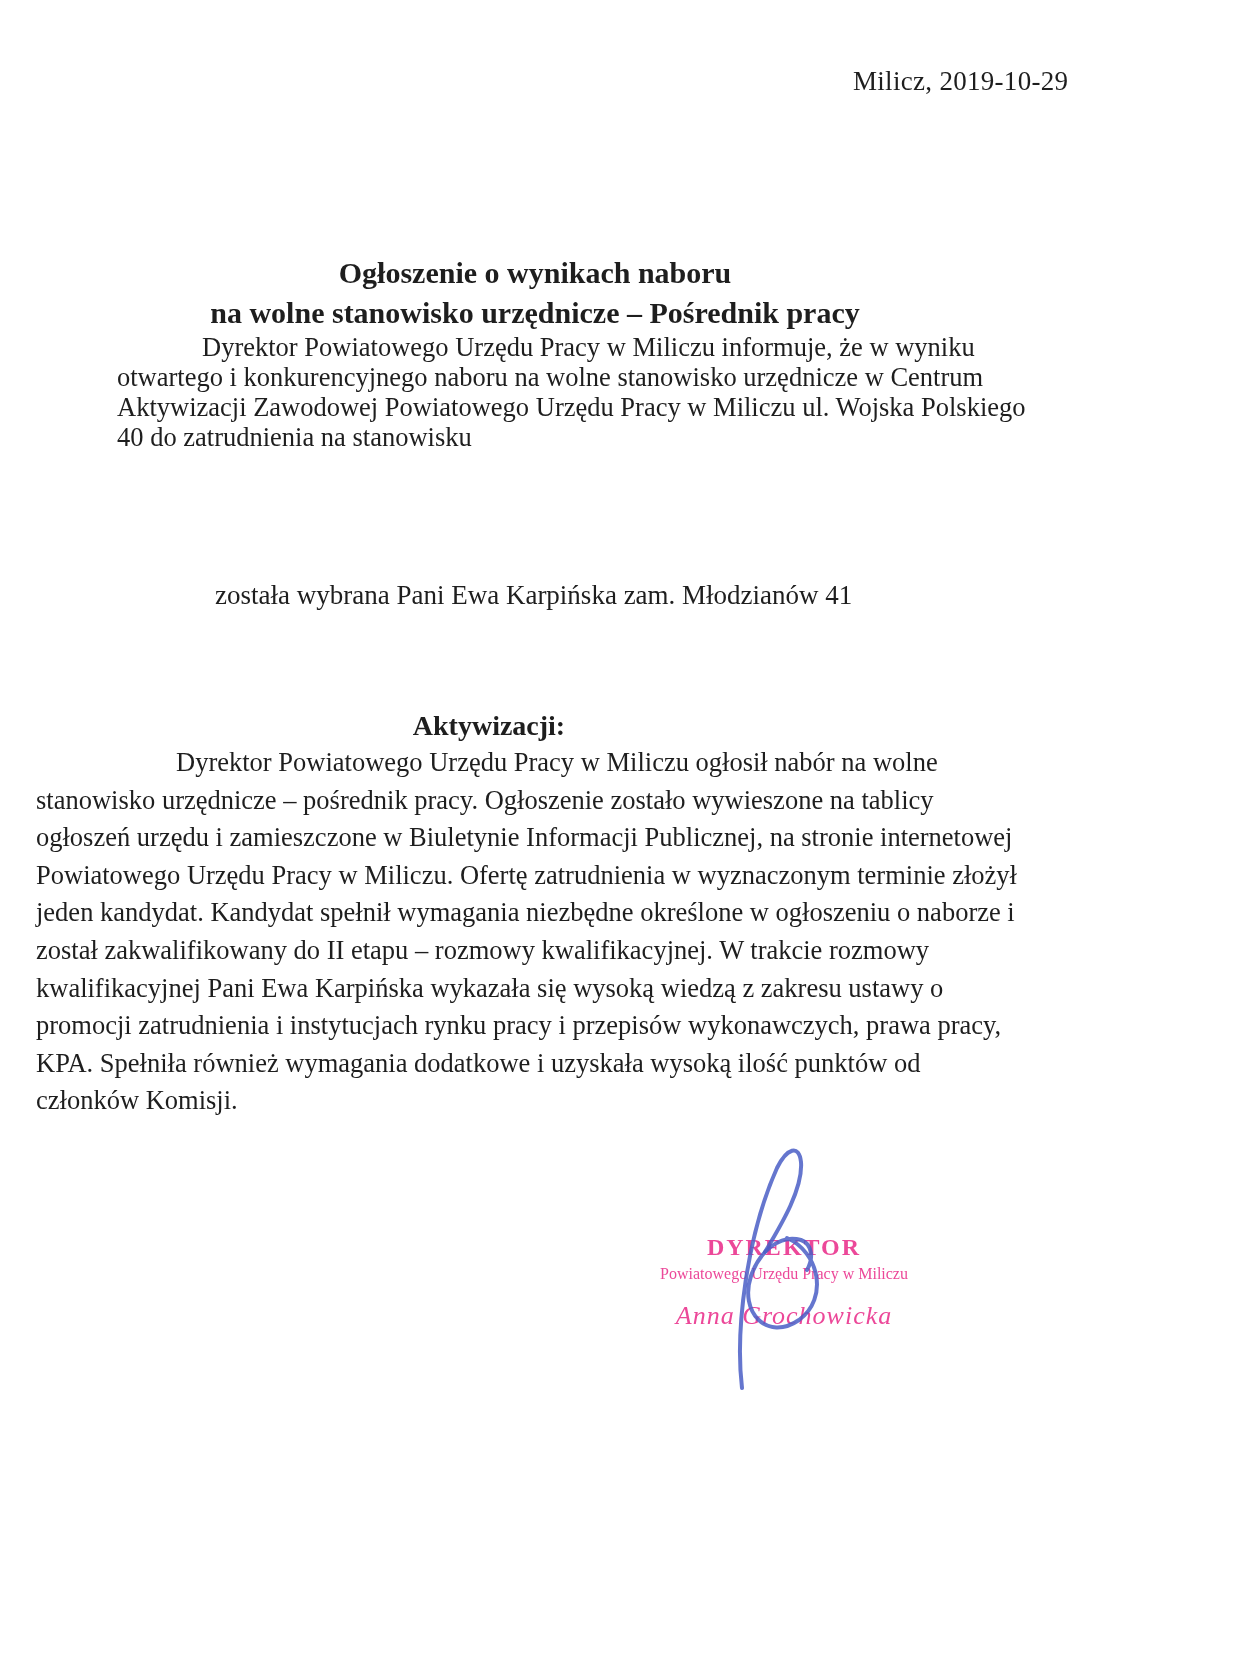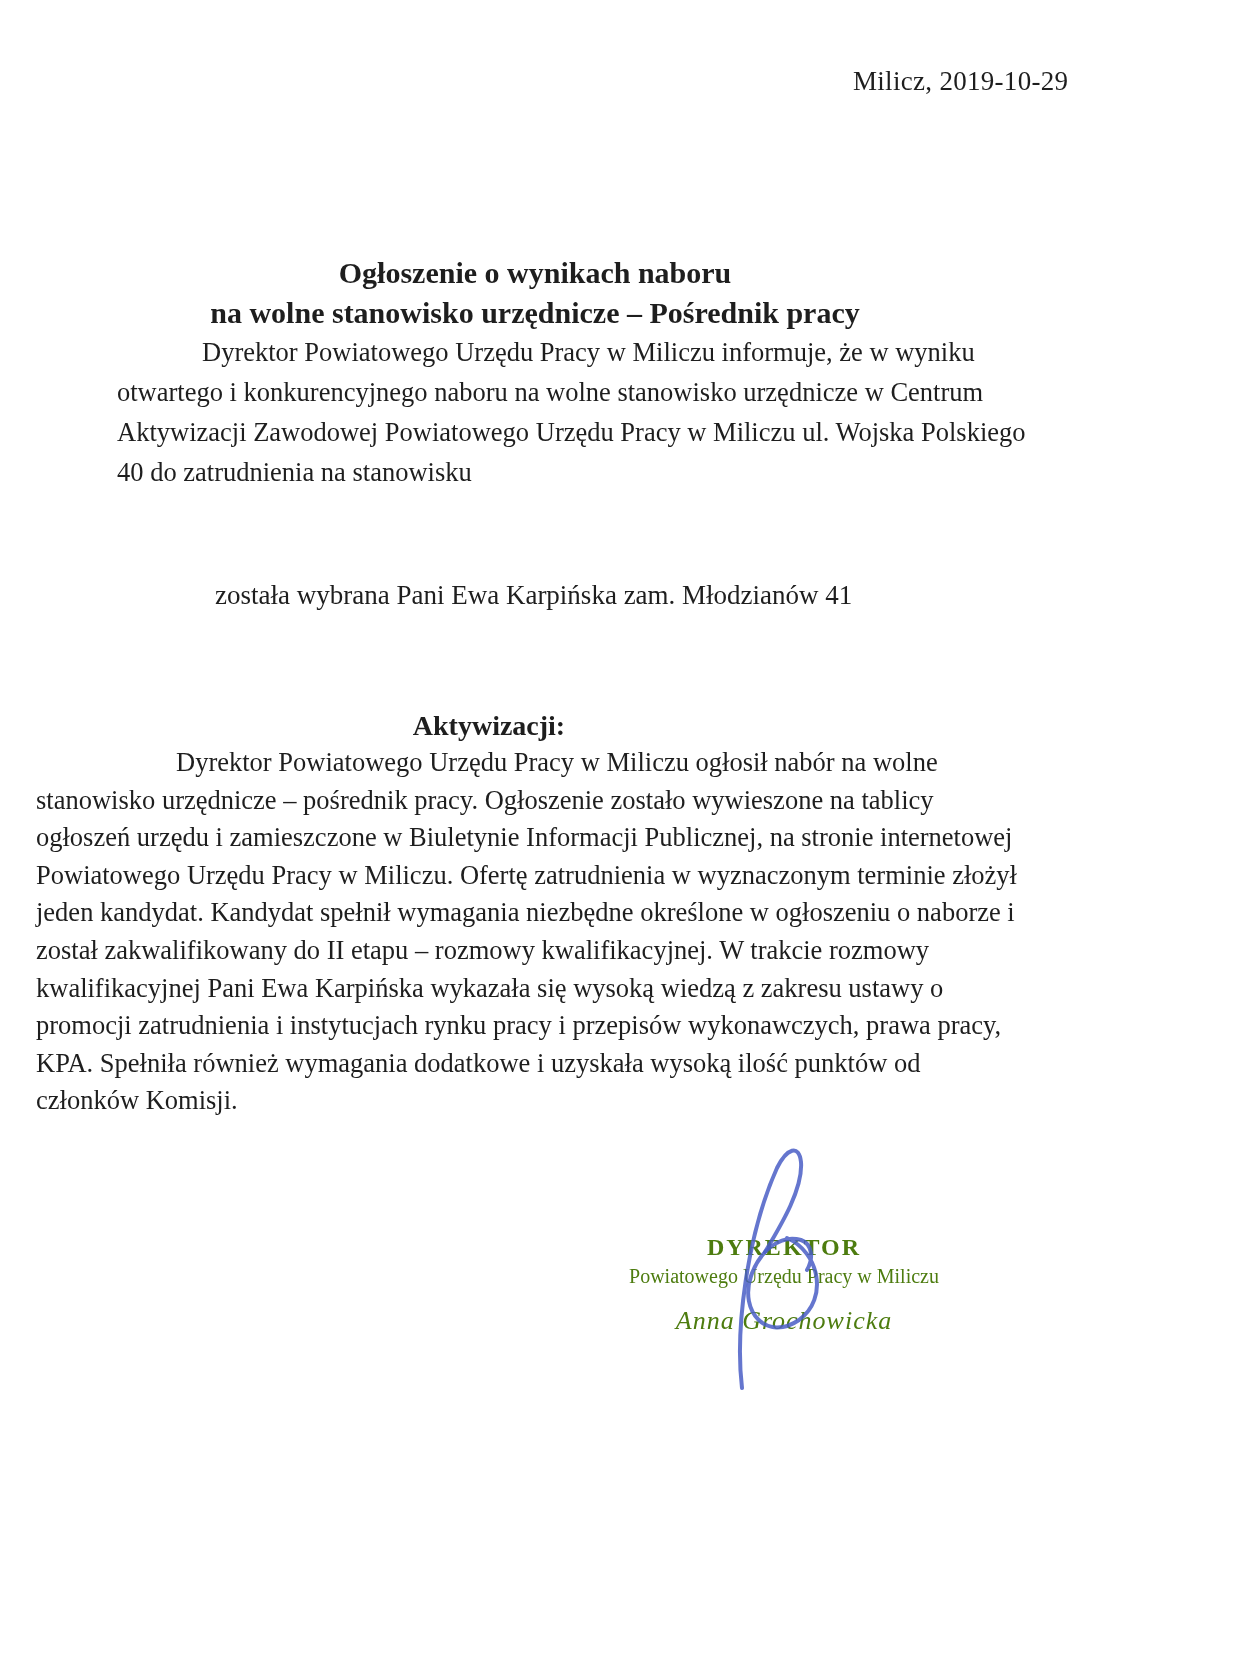--- a/index.html
+++ b/index.html
@@ -25,21 +25,21 @@
     font-size:30px;
     line-height:40px;
     margin-top:29px;
   }
   .para{
     white-space:pre-line;
     font-size:26.5px;
   }
   .para1{
     left:117px; top:332px; width:935px;
-    line-height:40px;
+    line-height:30px;
     text-indent:85px;
   }
   .position-title{
     left:30px; top:498px; width:1010px;
     text-align:center;
     font-weight:bold;
     font-size:31px;
   }
   .chosen-line{
     left:215px; top:580px;
@@ -61,21 +61,21 @@
     left:624px; top:1232px; width:320px;
     text-align:center;
     line-height:1.25;
   }
   .stamp .role{
     font-weight:bold;
     font-size:24px;
     letter-spacing:2px;
   }
   .stamp .org{
-    font-size:20px;
+    font-size:16px;
     margin-top:2px;
   }
   .stamp .name{
     font-style:italic;
     font-size:26px;
     margin-top:16px;
     letter-spacing:1px;
   }
   .sig-svg{
     left:695px; top:1140px;
@@ -109,21 +109,21 @@
 stanowisko urzędnicze – pośrednik pracy.  Ogłoszenie zostało wywieszone na tablicy
 ogłoszeń urzędu i zamieszczone w Biuletynie Informacji Publicznej, na stronie internetowej
 Powiatowego Urzędu Pracy w Miliczu. Ofertę zatrudnienia w wyznaczonym terminie złożył
 jeden  kandydat. Kandydat  spełnił wymagania niezbędne określone w ogłoszeniu o naborze i
 został zakwalifikowany do II etapu – rozmowy  kwalifikacyjnej. W trakcie rozmowy
 kwalifikacyjnej Pani Ewa Karpińska wykazała się wysoką wiedzą z zakresu ustawy o
 promocji zatrudnienia i instytucjach rynku pracy i przepisów wykonawczych, prawa pracy,
 KPA. Spełniła również wymagania dodatkowe i  uzyskała wysoką ilość punktów od
 członków Komisji.</div>
 
-  <div class="abs stamp" style="color: #4d7c0f;">
+  <div class="abs stamp" style="color: #ec4899;">
     <div class="role">DYREKTOR</div>
     <div class="org">Powiatowego Urzędu Pracy w Miliczu</div>
     <div class="name">Anna Grochowicka</div>
   </div>
 
   <svg class="abs sig-svg" viewBox="0 0 180 250" xmlns="http://www.w3.org/2000/svg">
     <path d="M 47 248 C 40 190, 52 95, 82 28 C 92 8, 104 4, 106 22 C 108 48, 88 82, 70 112" fill="none" stroke="#4a5ec6" stroke-width="4" stroke-linecap="round" opacity="0.85"></path>
     <path d="M 92 98 C 124 112, 134 158, 104 180 C 72 202, 44 172, 56 136 C 65 110, 86 94, 106 100 C 117 104, 119 118, 112 130" fill="none" stroke="#4a5ec6" stroke-width="4" stroke-linecap="round" opacity="0.85"></path>
   </svg>
 

